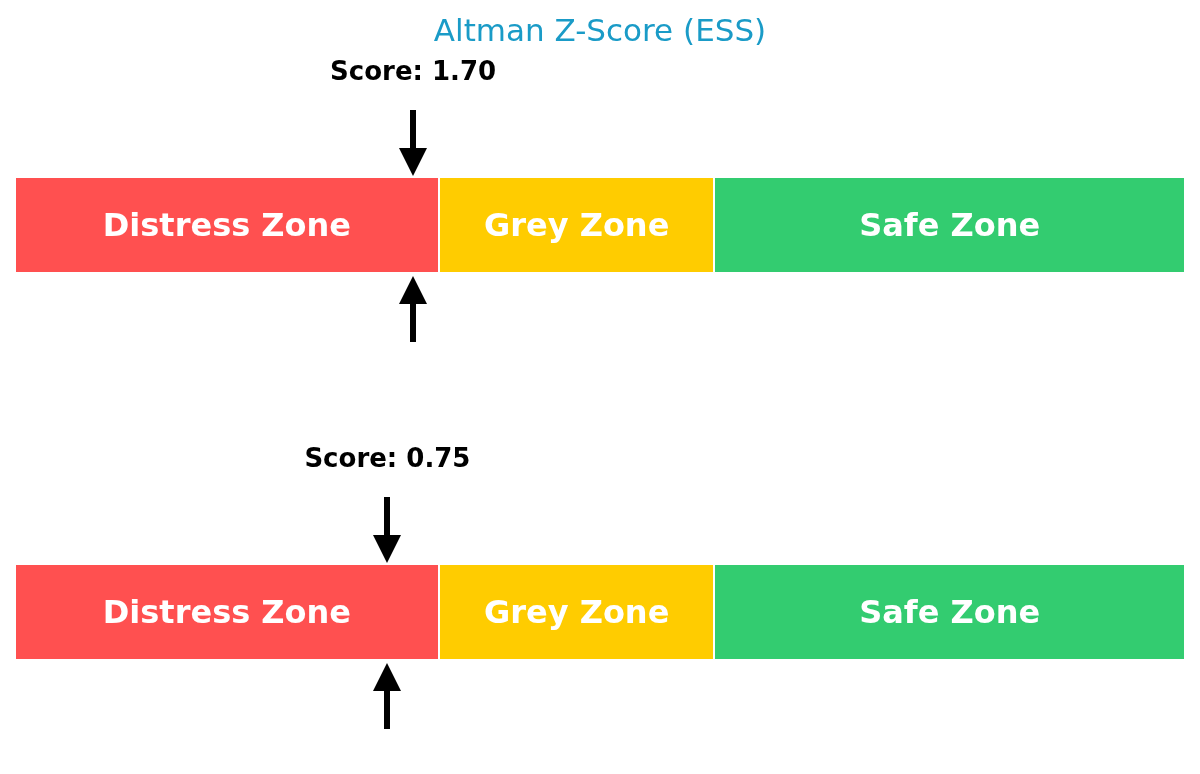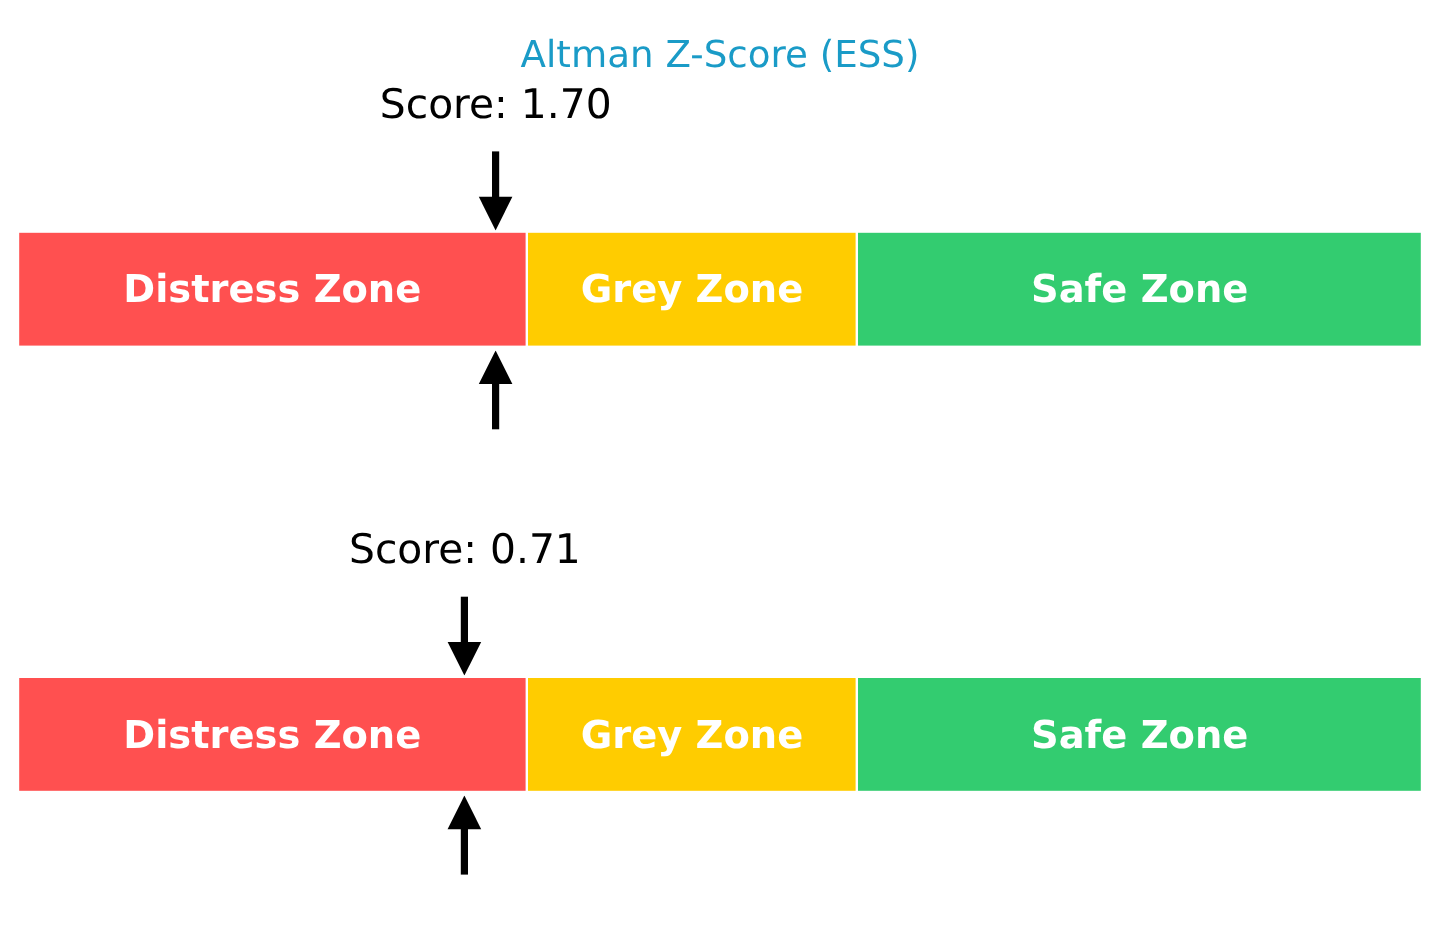--- a/index.html
+++ b/index.html
@@ -1,33 +1,33 @@
 <!DOCTYPE html>
 <html><head>
 <meta charset="utf-8">
 <style>
   html, body { margin: 0; padding: 0; background: #ffffff; }
   body { width: 1200px; height: 774px; position: relative; overflow: hidden;
          font-family: "DejaVu Sans", sans-serif; }
   .panel { position: absolute; left: 0; width: 1200px; height: 387px; }
   .title { position: absolute; left: 0; width: 1200px; text-align: center;
            font-size: 31px; color: #1a9bc7; top: 12px; line-height: 36px; }
-  .score { position: absolute; font-size: 34px; font-weight: normal; color: #000;
+  .score { position: absolute; font-size: 26px; font-weight: bold; color: #000;
            top: 56px; line-height: 30px; white-space: nowrap; transform: translateX(-50%); text-align: right; }
   .bar { position: absolute; left: 16px; top: 178px; height: 94px; width: 1168px; }
   .zone { position: absolute; top: 0; height: 94px; display: flex; align-items: center;
           justify-content: center; color: #ffffff; font-weight: bold; font-size: 32px;
           white-space: nowrap; }
   .arrow { position: absolute; width: 30px; transform: translateX(-50%); }
 </style>
 </head>
 <body>
 
 <div id="root">
-    <div class="panel" style="top: 0px; margin-top: 16px;">
+    <div class="panel" style="top: 0px;">
       <div class="title">Altman Z-Score (ESS)</div>
       <div class="score" style="left: 413.12px;">Score: 1.70</div>
       <div class="bar">
         <div class="zone" style="left: 0px; width: 421.816px; background: rgb(255, 80, 80);">
           <span>Distress Zone</span>
         </div>
         <div class="zone" style="left: 423.816px; width: 273.648px; background: rgb(255, 204, 0);">
           <span>Grey Zone</span>
         </div>
         <div class="zone" style="left: 699.464px; width: 468.536px; background: rgb(51, 204, 112);">
@@ -37,21 +37,21 @@
       <div class="arrow" style="left: 413.12px; top: 110px;"><svg width="30" height="66" viewBox="0 0 30 66">
           <rect x="12" y="0" width="6" height="40" fill="#000"></rect>
           <polygon points="1,38 29,38 15,66" fill="#000"></polygon>
         </svg></div>
       <div class="arrow" style="left: 413.12px; top: 276px;"><svg width="30" height="66" viewBox="0 0 30 66">
           <polygon points="15,0 29,28 1,28" fill="#000"></polygon>
           <rect x="12" y="26" width="6" height="40" fill="#000"></rect>
         </svg></div>
     </div>
     <div class="panel" style="top: 387px;">
-      <div class="score" style="left: 387.424px;">Score: 0.71</div>
+      <div class="score" style="left: 387.424px;">Score: 0.75</div>
       <div class="bar">
         <div class="zone" style="left: 0px; width: 421.816px; background: rgb(255, 80, 80);">
           <span>Distress Zone</span>
         </div>
         <div class="zone" style="left: 423.816px; width: 273.648px; background: rgb(255, 204, 0);">
           <span>Grey Zone</span>
         </div>
         <div class="zone" style="left: 699.464px; width: 468.536px; background: rgb(51, 204, 112);">
           <span>Safe Zone</span>
         </div>

